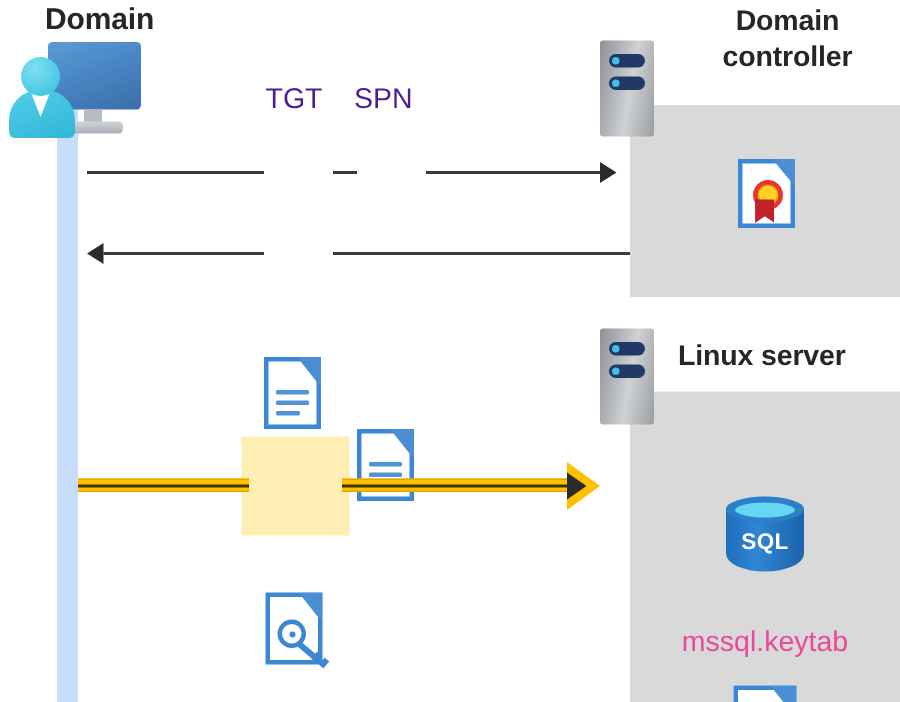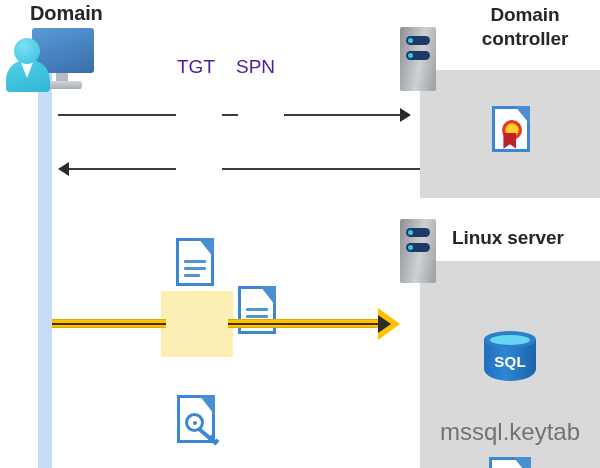--- a/index.html
+++ b/index.html
@@ -108,21 +108,21 @@
   .ybar:after{content:"";position:absolute;left:0;top:3px;width:100%;height:2px;background:#1f1a00;opacity:.85;}
   .yhead{width:0;height:0;border-top:16px solid transparent;border-bottom:16px solid transparent;
       border-left:22px solid #ffc000;}
   .yhead-in{width:0;height:0;border-top:9px solid transparent;border-bottom:9px solid transparent;
       border-left:13px solid #2b2b2b;}
 
   
   .hl{background:#fdeeb4;}
 
   .lbl{font-size:17px;color:#4c1d95;}
-  #keytab-label{left:420px;top:418px;width:180px;text-align:center;font-size:24px;color:#737373;}
+  #keytab-label{left:420px;top:418px;width:180px;text-align:center;font-size:19px;color:#ec4899;}
 </style>
 </head>
 <body>
 
 <div class="stage">
 
   <div class="abs title" id="client-title">Domain</div>
 
   <div class="abs lifeline"></div>
 

